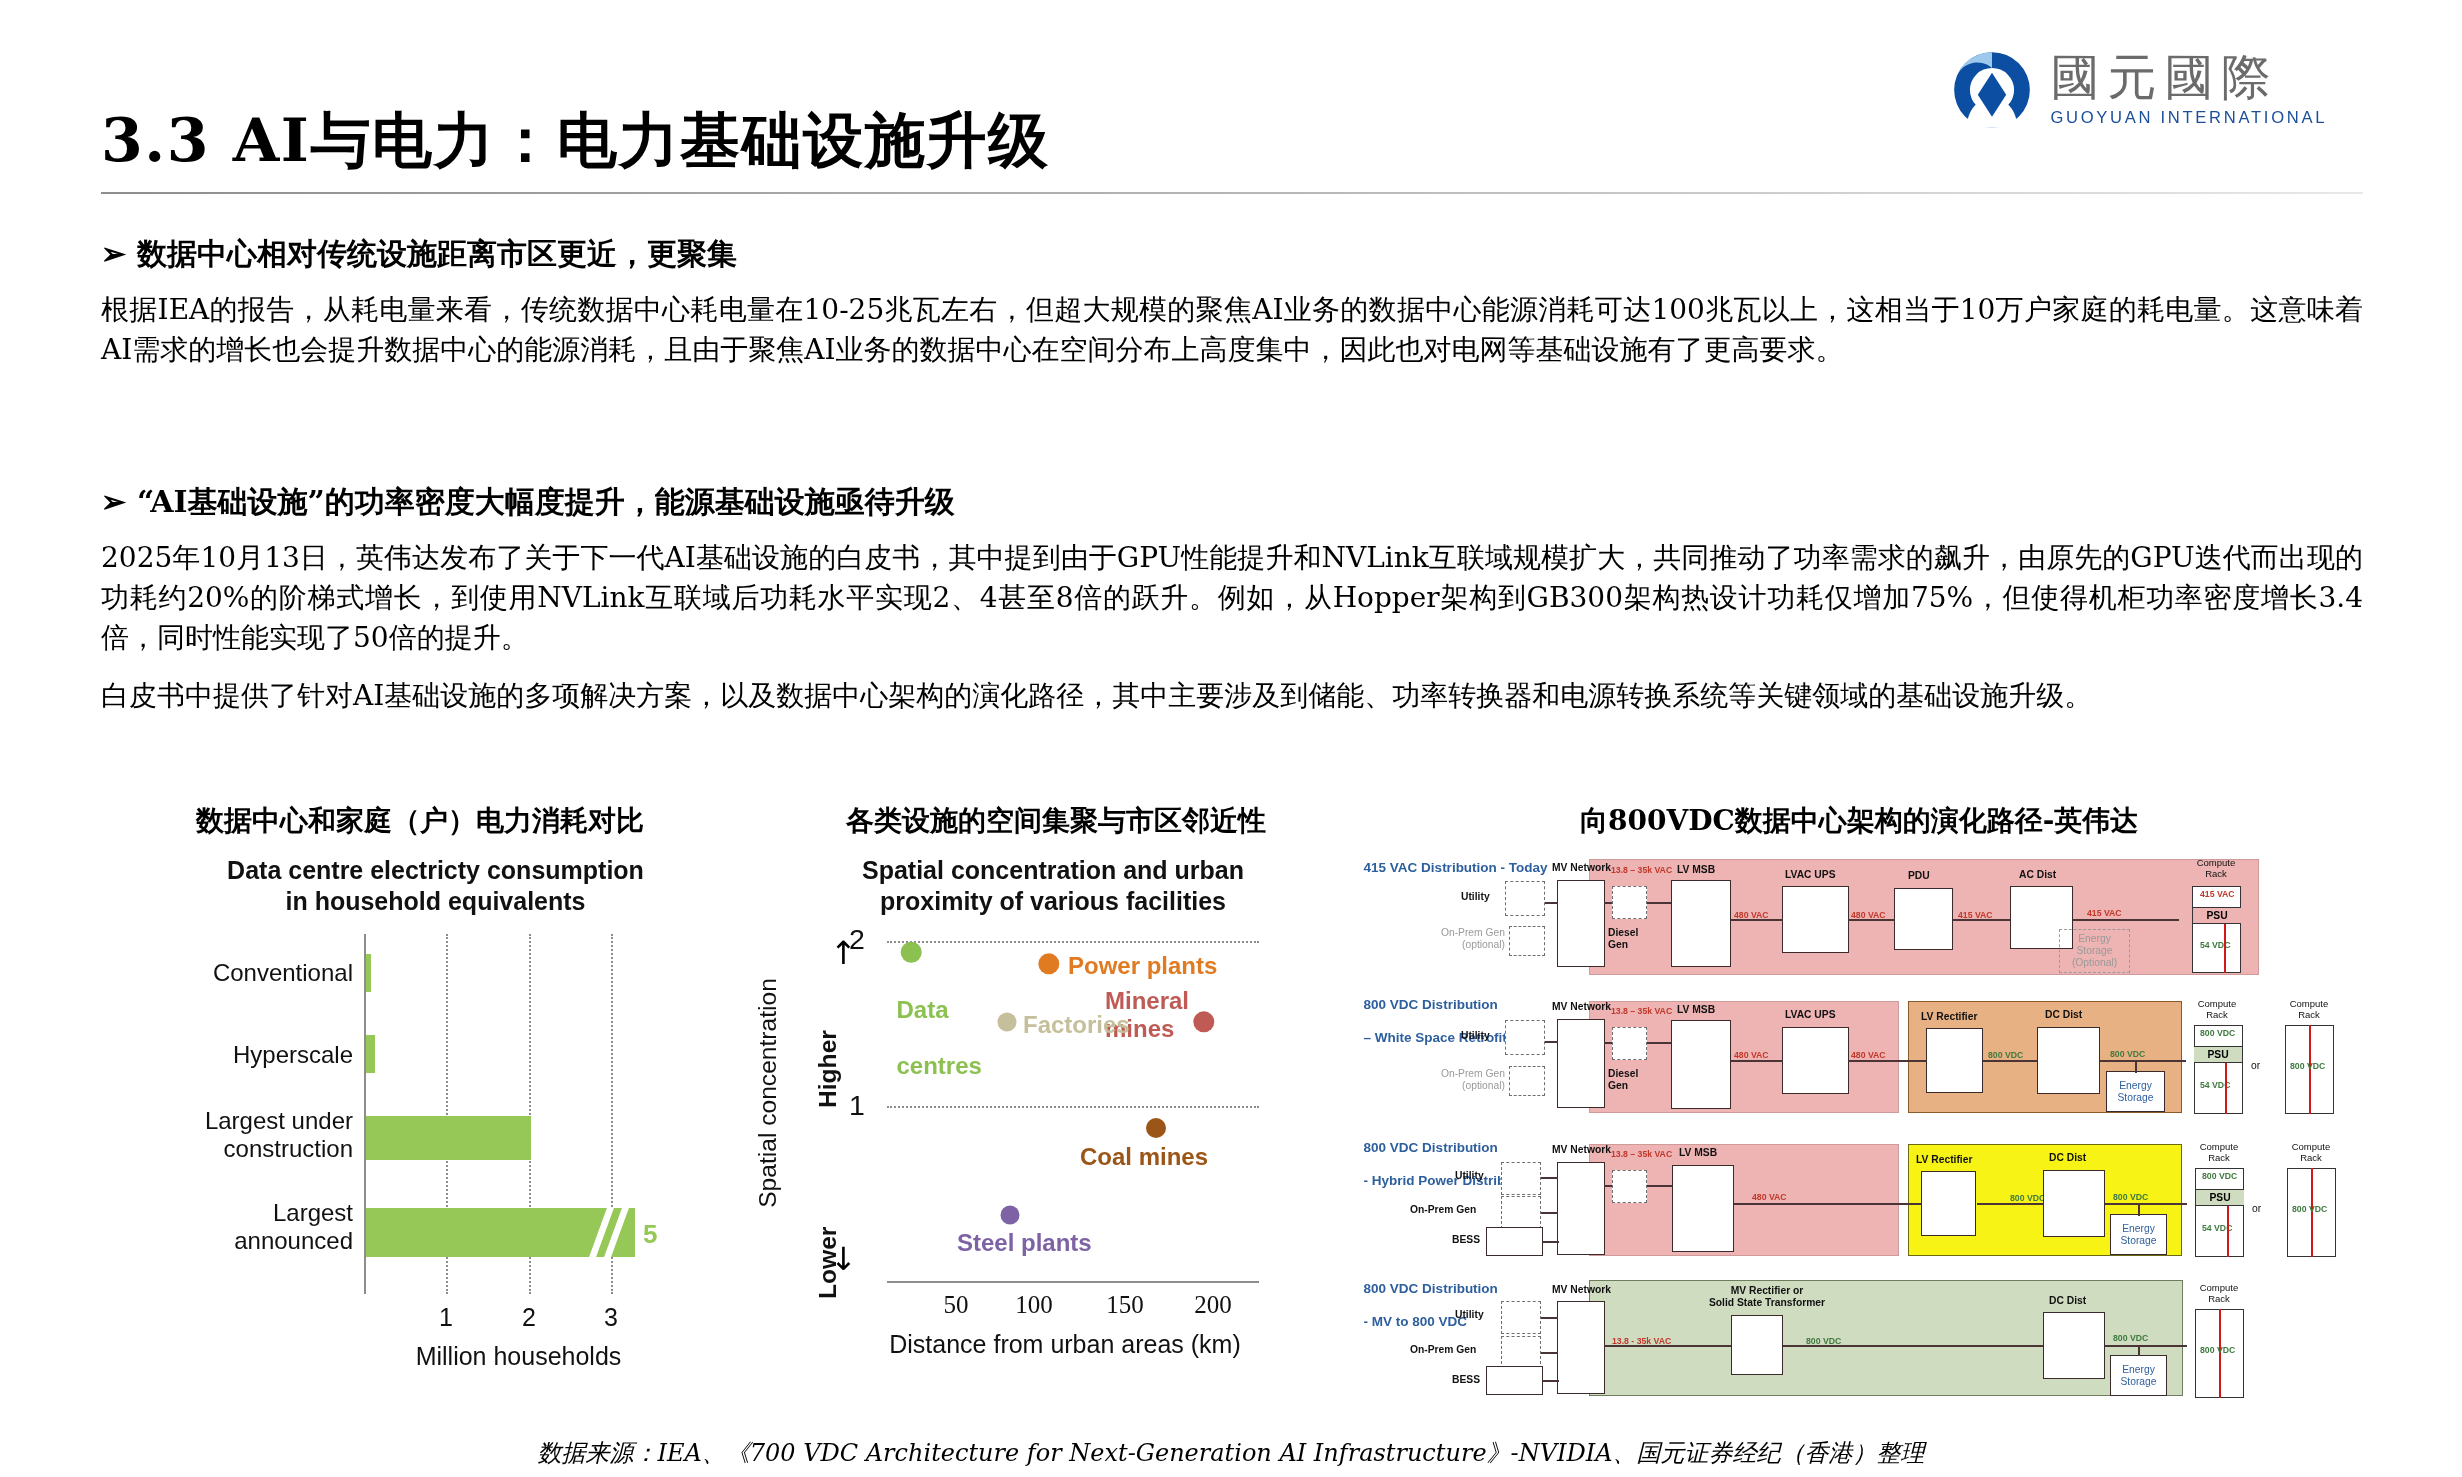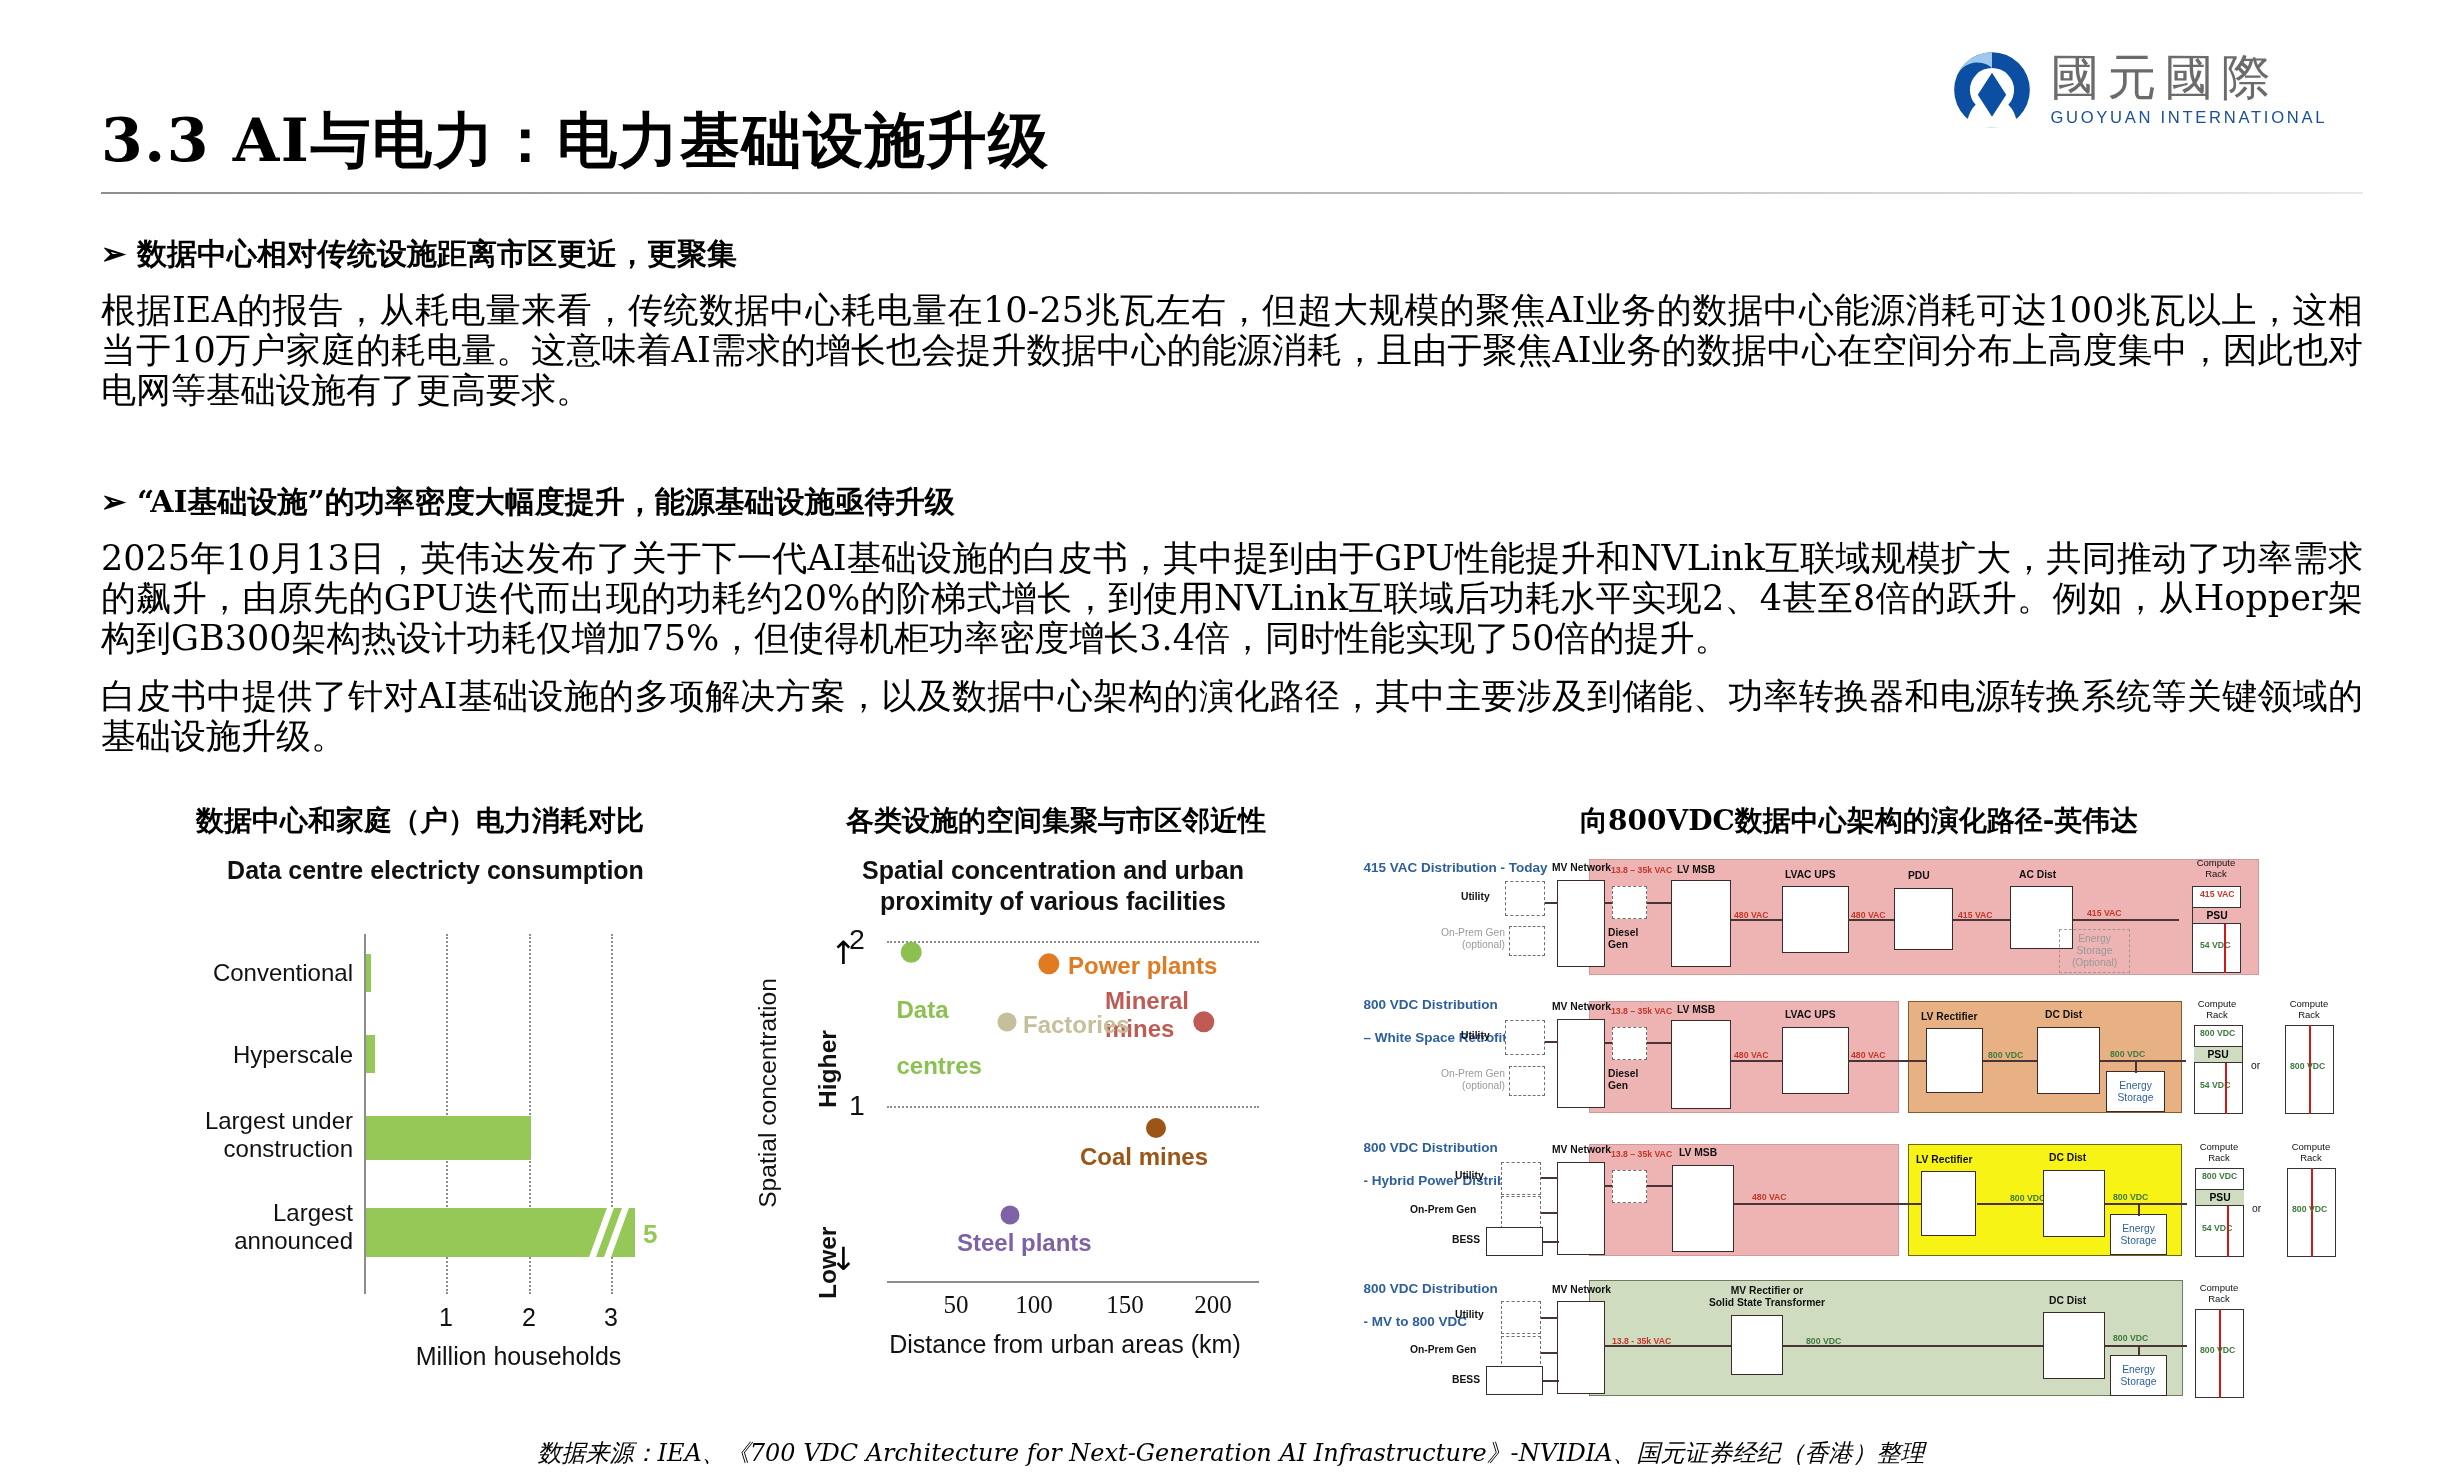--- a/index.html
+++ b/index.html
@@ -24,21 +24,21 @@
     background:linear-gradient(to right,#8e8e8e 0%,#b9b9b9 55%,#e8e8e8 100%);}
 
   
   .bullet-head{
     position:absolute;font-family:"DejaVu Serif",serif;font-weight:bold;
     font-size:30px;color:#000;white-space:nowrap;
   }
   .bullet-head .arrow{display:inline-block;width:36px;color:#000;font-weight:bold;}
   .para{
     position:absolute;left:101px;width:2262px;
-    font-family:"DejaVu Serif",serif;font-size:35px;color:#000;
+    font-family:"DejaVu Serif",serif;font-size:28px;color:#000;
     line-height:40px;text-align:justify;text-justify:inter-ideograph;
   }
 
   
   .panel-title{
     position:absolute;font-family:"DejaVu Serif",serif;font-weight:bold;
     font-size:28px;color:#000;white-space:nowrap;
   }
 
   
@@ -154,20 +154,21 @@
 <div class="para" style="top:538px;">2025年10月13日，英伟达发布了关于下一代AI基础设施的白皮书，其中提到由于GPU性能提升和NVLink互联域规模扩大，共同推动了功率需求的飙升，由原先的GPU迭代而出现的功耗约20%的阶梯式增长，到使用NVLink互联域后功耗水平实现2、4甚至8倍的跃升。例如，从Hopper架构到GB300架构热设计功耗仅增加75%，但使得机柜功率密度增长3.4倍，同时性能实现了50倍的提升。</div>
 <div class="para" style="top:676px;">白皮书中提供了针对AI基础设施的多项解决方案，以及数据中心架构的演化路径，其中主要涉及到储能、功率转换器和电源转换系统等关键领域的基础设施升级。</div>
 
 <div class="panel-title" style="left:196px;top:802px;">数据中心和家庭（户）电力消耗对比</div>
 <div class="panel-title" style="left:846px;top:802px;">各类设施的空间集聚与市区邻近性</div>
 <div class="panel-title" style="left:1580px;top:802px;">向800VDC数据中心架构的演化路径-英伟达</div>
 
 <div id="barchart">
   <div id="bar-title">
     <div>Data centre electricty consumption</div>
+    <div>in household equivalents</div>
   </div>
 
   <div id="bar-plot">
     <div id="bar-axis"></div>
     <div class="vgrid" style="left:82px;"></div>
     <div class="vgrid" style="left:165px;"></div>
     <div class="vgrid" style="left:247px;"></div>
 
     <div class="bar" style="left:2.4px;top:20px;width:4.8px;height:38px;"></div>
     <div class="barlabel" style="top:25px;">

